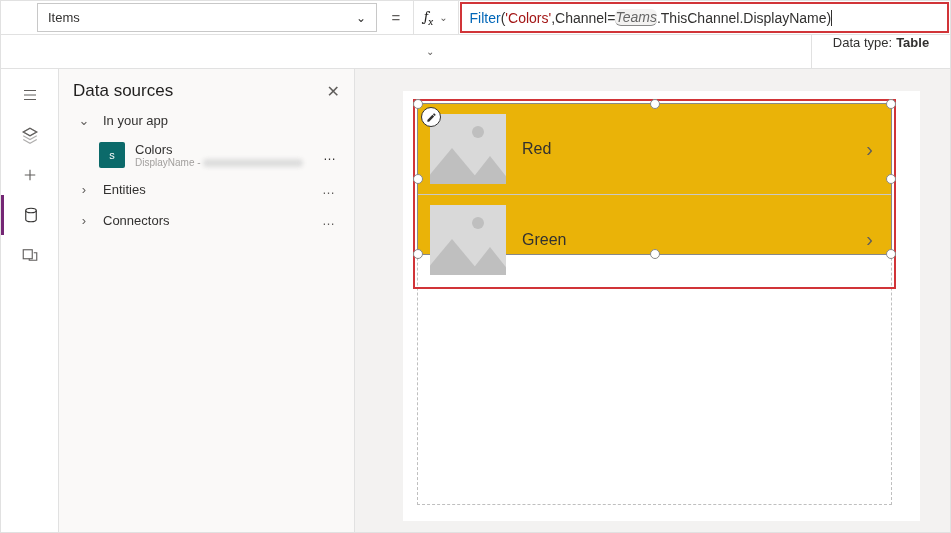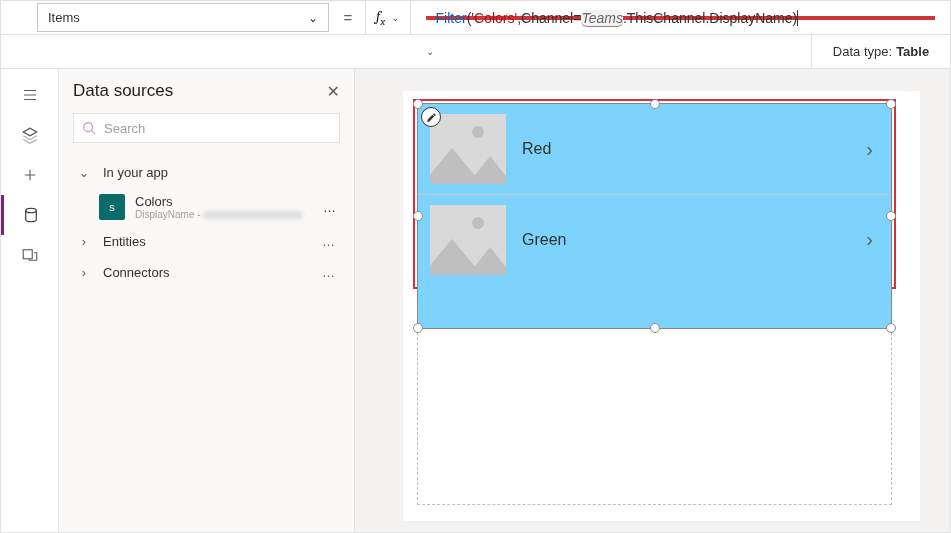--- a/index.html
+++ b/index.html
@@ -1,61 +1,61 @@
 <!DOCTYPE html>
 <html><head>
   <meta charset="utf-8">
   <style>
     *{box-sizing:border-box;margin:0;padding:0;font-family:"Segoe UI",Arial,sans-serif;}
     body{width:951px;height:533px;background:#fff;color:#323130;font-size:13px;overflow:hidden;border:1px solid #e1e1e1;}
     .topbar{display:flex;height:34px;border-bottom:1px solid #e1e1e1;align-items:stretch;}
-    .propbox{width:292px;margin:2px 2px 2px 36px;border:1px solid #c8c8c8;background:#fff;display:flex;align-items:center;padding:0 10px;justify-content:space-between;}
+    .propbox{width:340px;margin:2px 2px 2px 36px;border:1px solid #c8c8c8;background:#fff;display:flex;align-items:center;padding:0 10px;justify-content:space-between;}
     .propbox span{color:#323130;}
     .chev{color:#605e5c;font-size:12px;}
     .eq{width:34px;display:flex;align-items:center;justify-content:center;color:#605e5c;font-size:15px;}
     .fx{display:flex;align-items:center;padding:0 10px;border-right:1px solid #e1e1e1;border-left:1px solid #e1e1e1;}
     .fx .f{font-style:italic;font-family:Cambria,serif;font-size:15px;color:#201f1e;}
     .fx .x{font-size:11px;font-family:Cambria,serif;vertical-align:sub;}
     .fxchev{margin-left:6px;color:#605e5c;font-size:10px;}
-    .formula{flex:1;display:flex;align-items:center;padding:0 8px;font-family:Consolas,monospace;font-size:14px;border:2px solid #d13438;margin:15px;}
+    .formula{flex:1;display:flex;align-items:center;padding:0 8px;font-family:Consolas,monospace;font-size:14px;border:2px solid #d13438;margin:1px;}
     .tk-fn{color:#0066b8;}
     .tk-str{color:#a31515;}
     .tk-op{color:#323130;}
     .tk-teams{color:#666;font-style:italic;border-bottom:1px solid #888;background:#f3f2f1;border-radius:6px;}
     .cursor{display:inline-block;width:1px;height:16px;background:#323130;vertical-align:middle;}
     .subbar{display:flex;height:34px;border-bottom:1px solid #e1e1e1;align-items:stretch;}
     .subbar .gap{width:415px;}
     .subbar .preview{flex:1;display:flex;align-items:center;padding:0 10px;border-right:1px solid #e1e1e1;color:#605e5c;overflow:hidden;white-space:nowrap;}
     .subbar .preview .chev2{margin-right:8px;font-size:10px;}
-    .subbar .dt{width:138px;display:flex;align-items:center;justify-content:center;}
+    .subbar .dt{width:138px;display:flex;justify-content:center;}
     .subbar .dt b{font-weight:600;margin-left:4px;}
     .main{display:flex;height:calc(100% - 68px);}
     .rail{width:58px;border-right:1px solid #e1e1e1;display:flex;flex-direction:column;align-items:center;padding-top:6px;}
     .rail .ritem{width:100%;height:40px;display:flex;align-items:center;justify-content:center;color:#605e5c;}
     .rail .ritem.sel{border-left:3px solid #742774;margin-left:-1px;}
     .rail svg{width:18px;height:18px;}
     .panel{width:296px;background:#faf9f8;border-right:1px solid #e1e1e1;padding:12px 14px;}
-    .phead{display:flex;justify-content:space-between;align-items:center;margin-bottom:12px;}
+    .phead{display:flex;justify-content:space-between;align-items:center;margin-bottom:4px;}
     .phead h2{font-size:17px;font-weight:400;color:#201f1e;}
     .phead .x{font-size:16px;color:#605e5c;}
     .search{display:flex;align-items:center;background:#fff;border:1px solid #e1e1e1;height:30px;padding:0 8px;color:#a19f9d;margin-bottom:14px;}
     .search svg{width:14px;height:14px;margin-right:8px;}
     .group{display:flex;align-items:center;padding:8px 4px;color:#323130;font-size:13px;}
     .group .arr{margin-right:12px;width:14px;text-align:center;color:#605e5c;}
     .group .dots{margin-left:auto;color:#605e5c;letter-spacing:1px;}
     .ds{display:flex;align-items:center;padding:6px 4px 6px 26px;}
     .dsicon{width:26px;height:26px;background:#0b6a6a;border-radius:2px;display:flex;align-items:center;justify-content:center;color:#fff;font-size:11px;margin-right:10px;}
     .dscol{flex:1;}
     .dscol .t{font-size:13px;color:#323130;}
     .dscol .s{font-size:10px;color:#a19f9d;}
     .blur{display:inline-block;width:100px;height:8px;background:#ddd;filter:blur(2px);border-radius:4px;vertical-align:middle;margin-left:2px;}
     .canvas{flex:1;background:#f3f2f1;padding:22px 30px 0 48px;position:relative;}
     .stage{background:#fff;height:430px;position:relative;}
     .selbox{position:absolute;left:10px;top:8px;right:24px;height:190px;border:2px solid #d13438;}
-    .gallery{position:absolute;left:14px;top:12px;right:28px;height:226px;border:1px solid #888;background:#7dd3fc;}
+    .gallery{position:absolute;left:14px;top:12px;right:28px;height:152px;border:1px solid #888;background:#eab308;}
     .row{height:90px;display:flex;align-items:center;padding:0 18px 0 12px;}
     .row + .row{border-top:1px solid #c8c8c8;}
     .thumb{width:76px;height:70px;background:#d9d9d9;position:relative;margin-right:16px;overflow:hidden;}
     .thumb .sun{position:absolute;width:12px;height:12px;border-radius:50%;background:#bfbfbf;top:12px;right:22px;}
     .thumb .mt1{position:absolute;width:0;height:0;border-left:30px solid transparent;border-right:30px solid transparent;border-bottom:36px solid #bfbfbf;bottom:0;left:-8px;}
     .thumb .mt2{position:absolute;width:0;height:0;border-left:22px solid transparent;border-right:22px solid transparent;border-bottom:28px solid #bfbfbf;bottom:0;right:-6px;}
     .rtitle{font-size:16px;color:#323130;flex:1;}
     .rarrow{color:#605e5c;font-size:20px;font-weight:300;}
     .editbtn{position:absolute;left:18px;top:16px;width:20px;height:20px;border:1.5px solid #323130;border-radius:50%;background:#fff;display:flex;align-items:center;justify-content:center;z-index:5;}
     .handle{position:absolute;width:10px;height:10px;background:#fff;border:1px solid #888;border-radius:50%;}
@@ -131,27 +131,20 @@
           <rect x="3" y="5" width="12" height="12" fill="none" stroke="#605e5c" stroke-width="1.5"></rect>
           <path d="M17 9h4v10h-10v-2" fill="none" stroke="#605e5c" stroke-width="1.5"></path>
         </svg>
     </div>
   </div>
 
   <div class="panel">
     <div class="phead">
       <h2>Data sources</h2>
       <span class="x">✕</span>
-    </div>
-    <div class="search">
-      <svg viewBox="0 0 16 16">
-          <circle cx="7" cy="7" r="5" fill="none" stroke="#c2a3c2" stroke-width="1.5"></circle>
-          <path stroke="#c2a3c2" stroke-width="1.5" d="M11 11l4 4"></path>
-        </svg>
-      <span>Search</span>
     </div>
     <div class="group">
       <span class="arr">⌄</span>
       <span>In your app</span>
     </div>
     <div class="ds">
       <div class="dsicon">s</div>
       <div class="dscol">
         <div class="t">Colors</div>
         <div class="s"><span>DisplayName -</span><span class="blur"></span></div>

